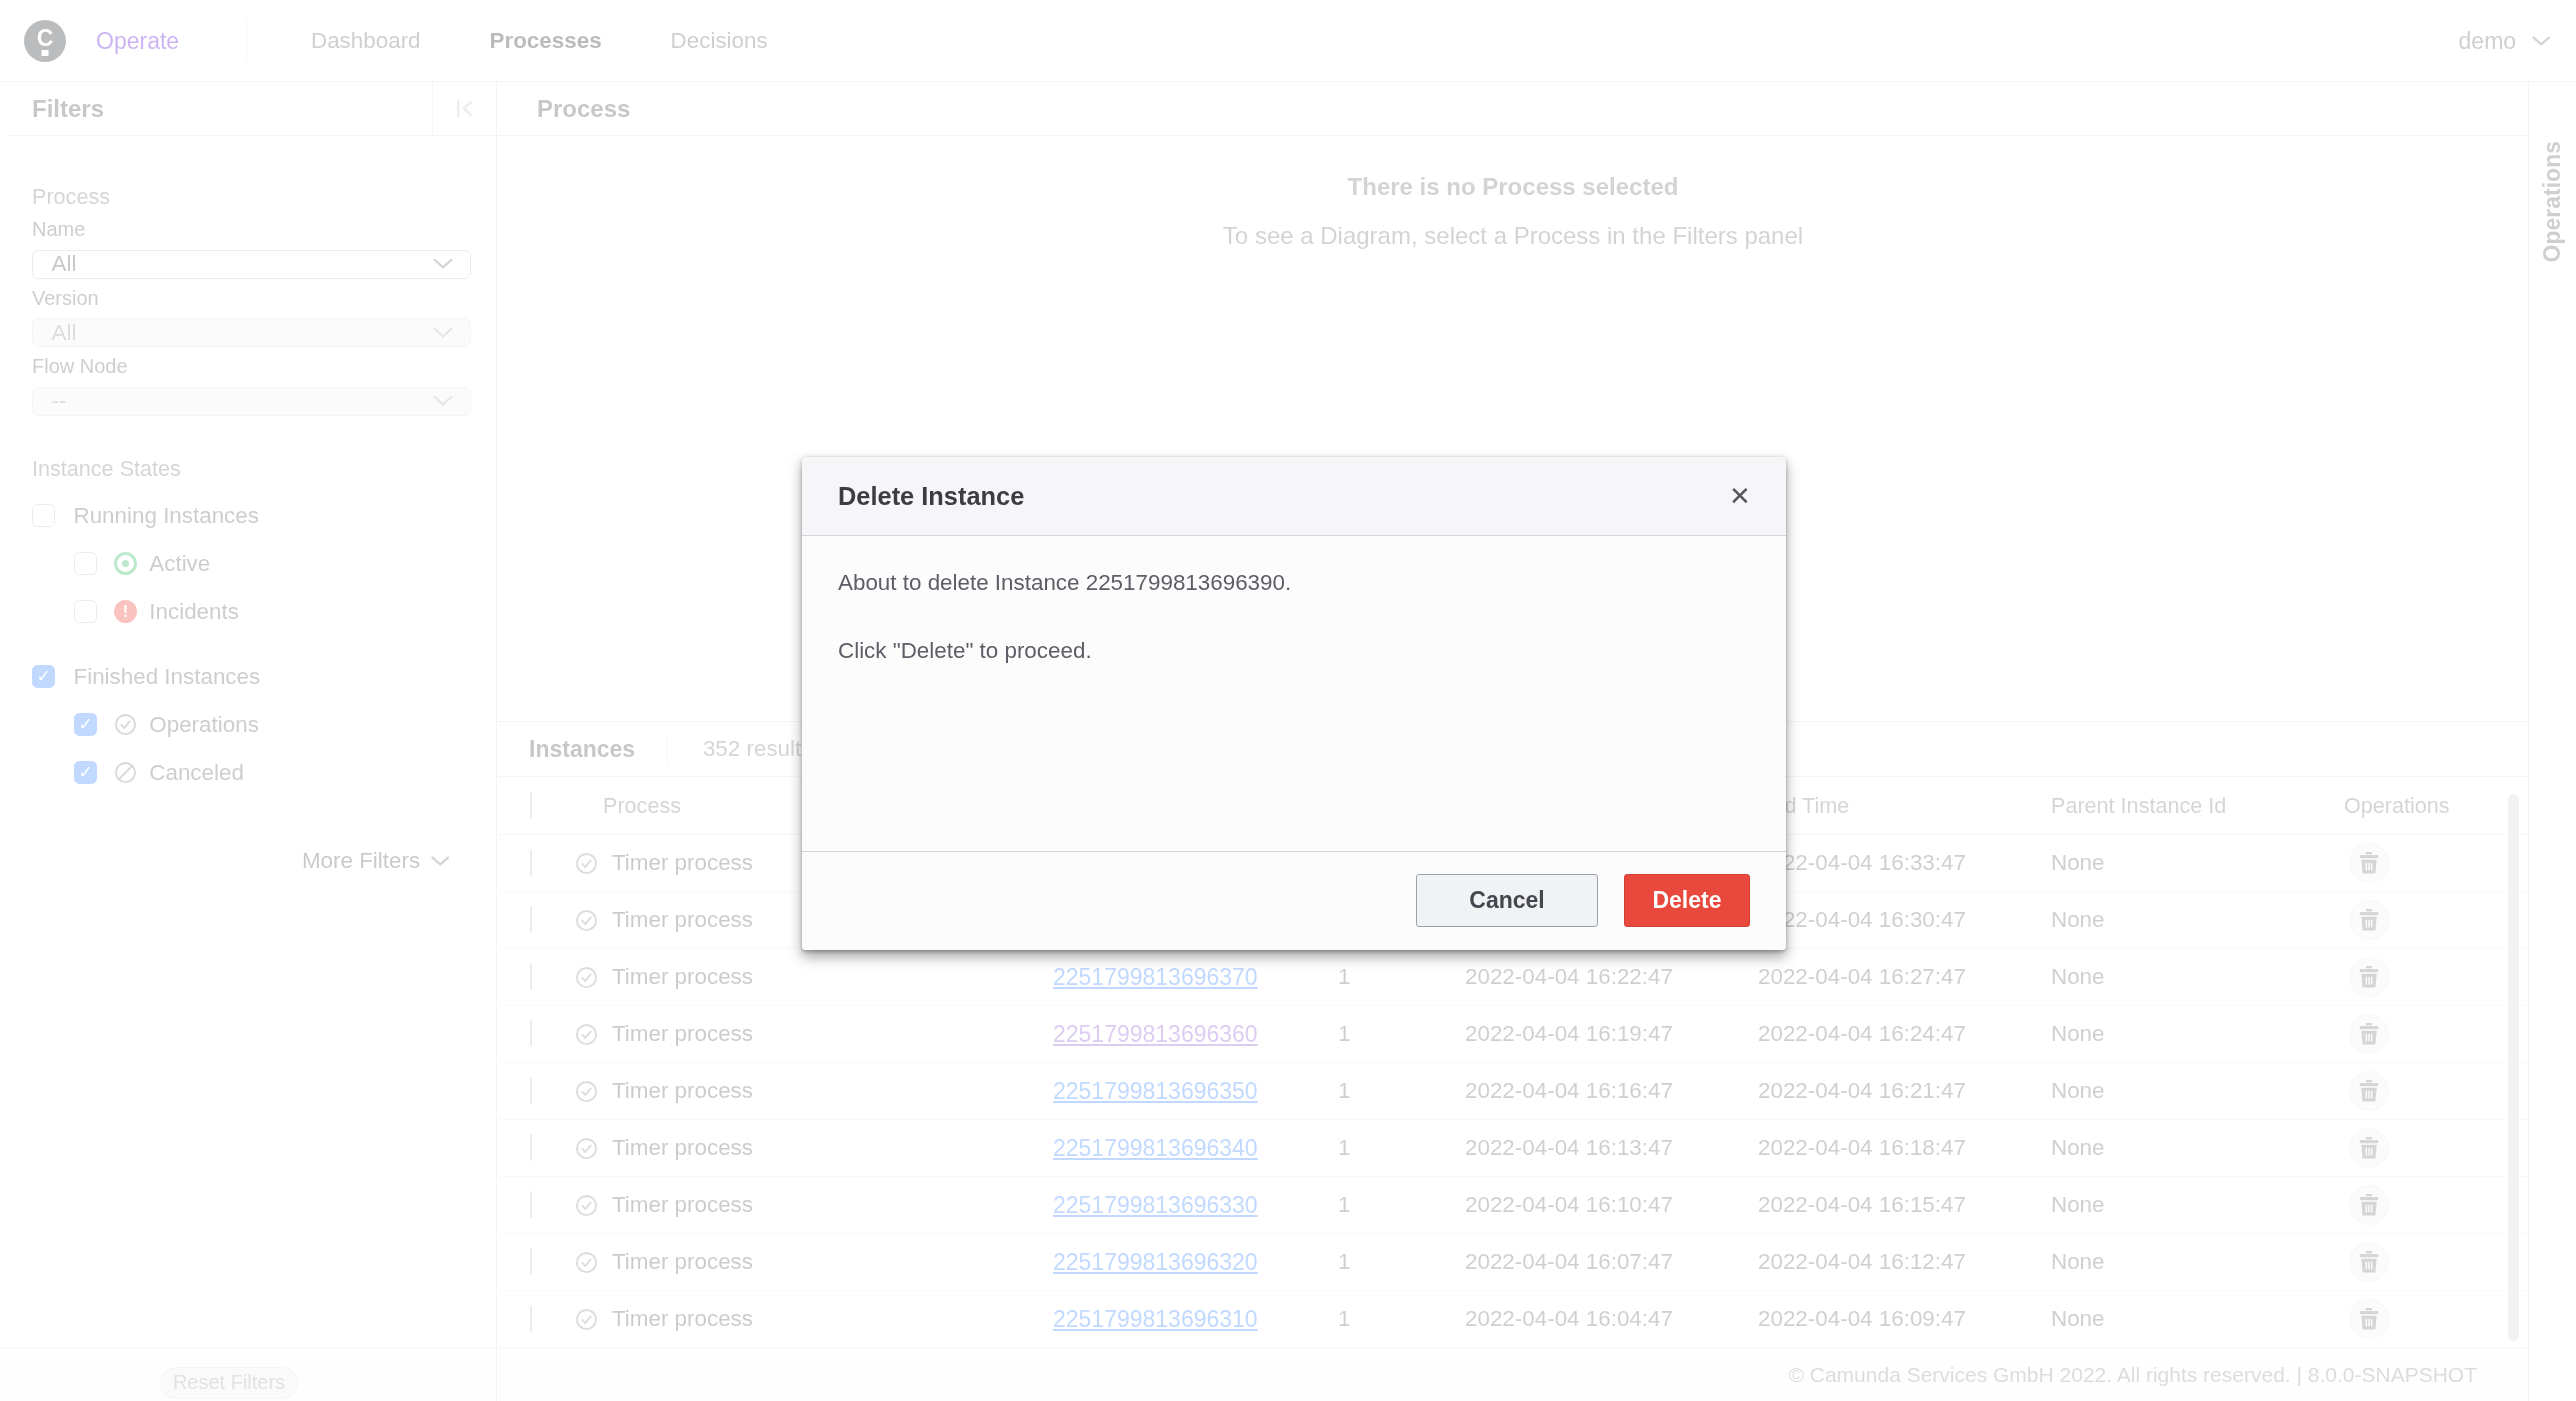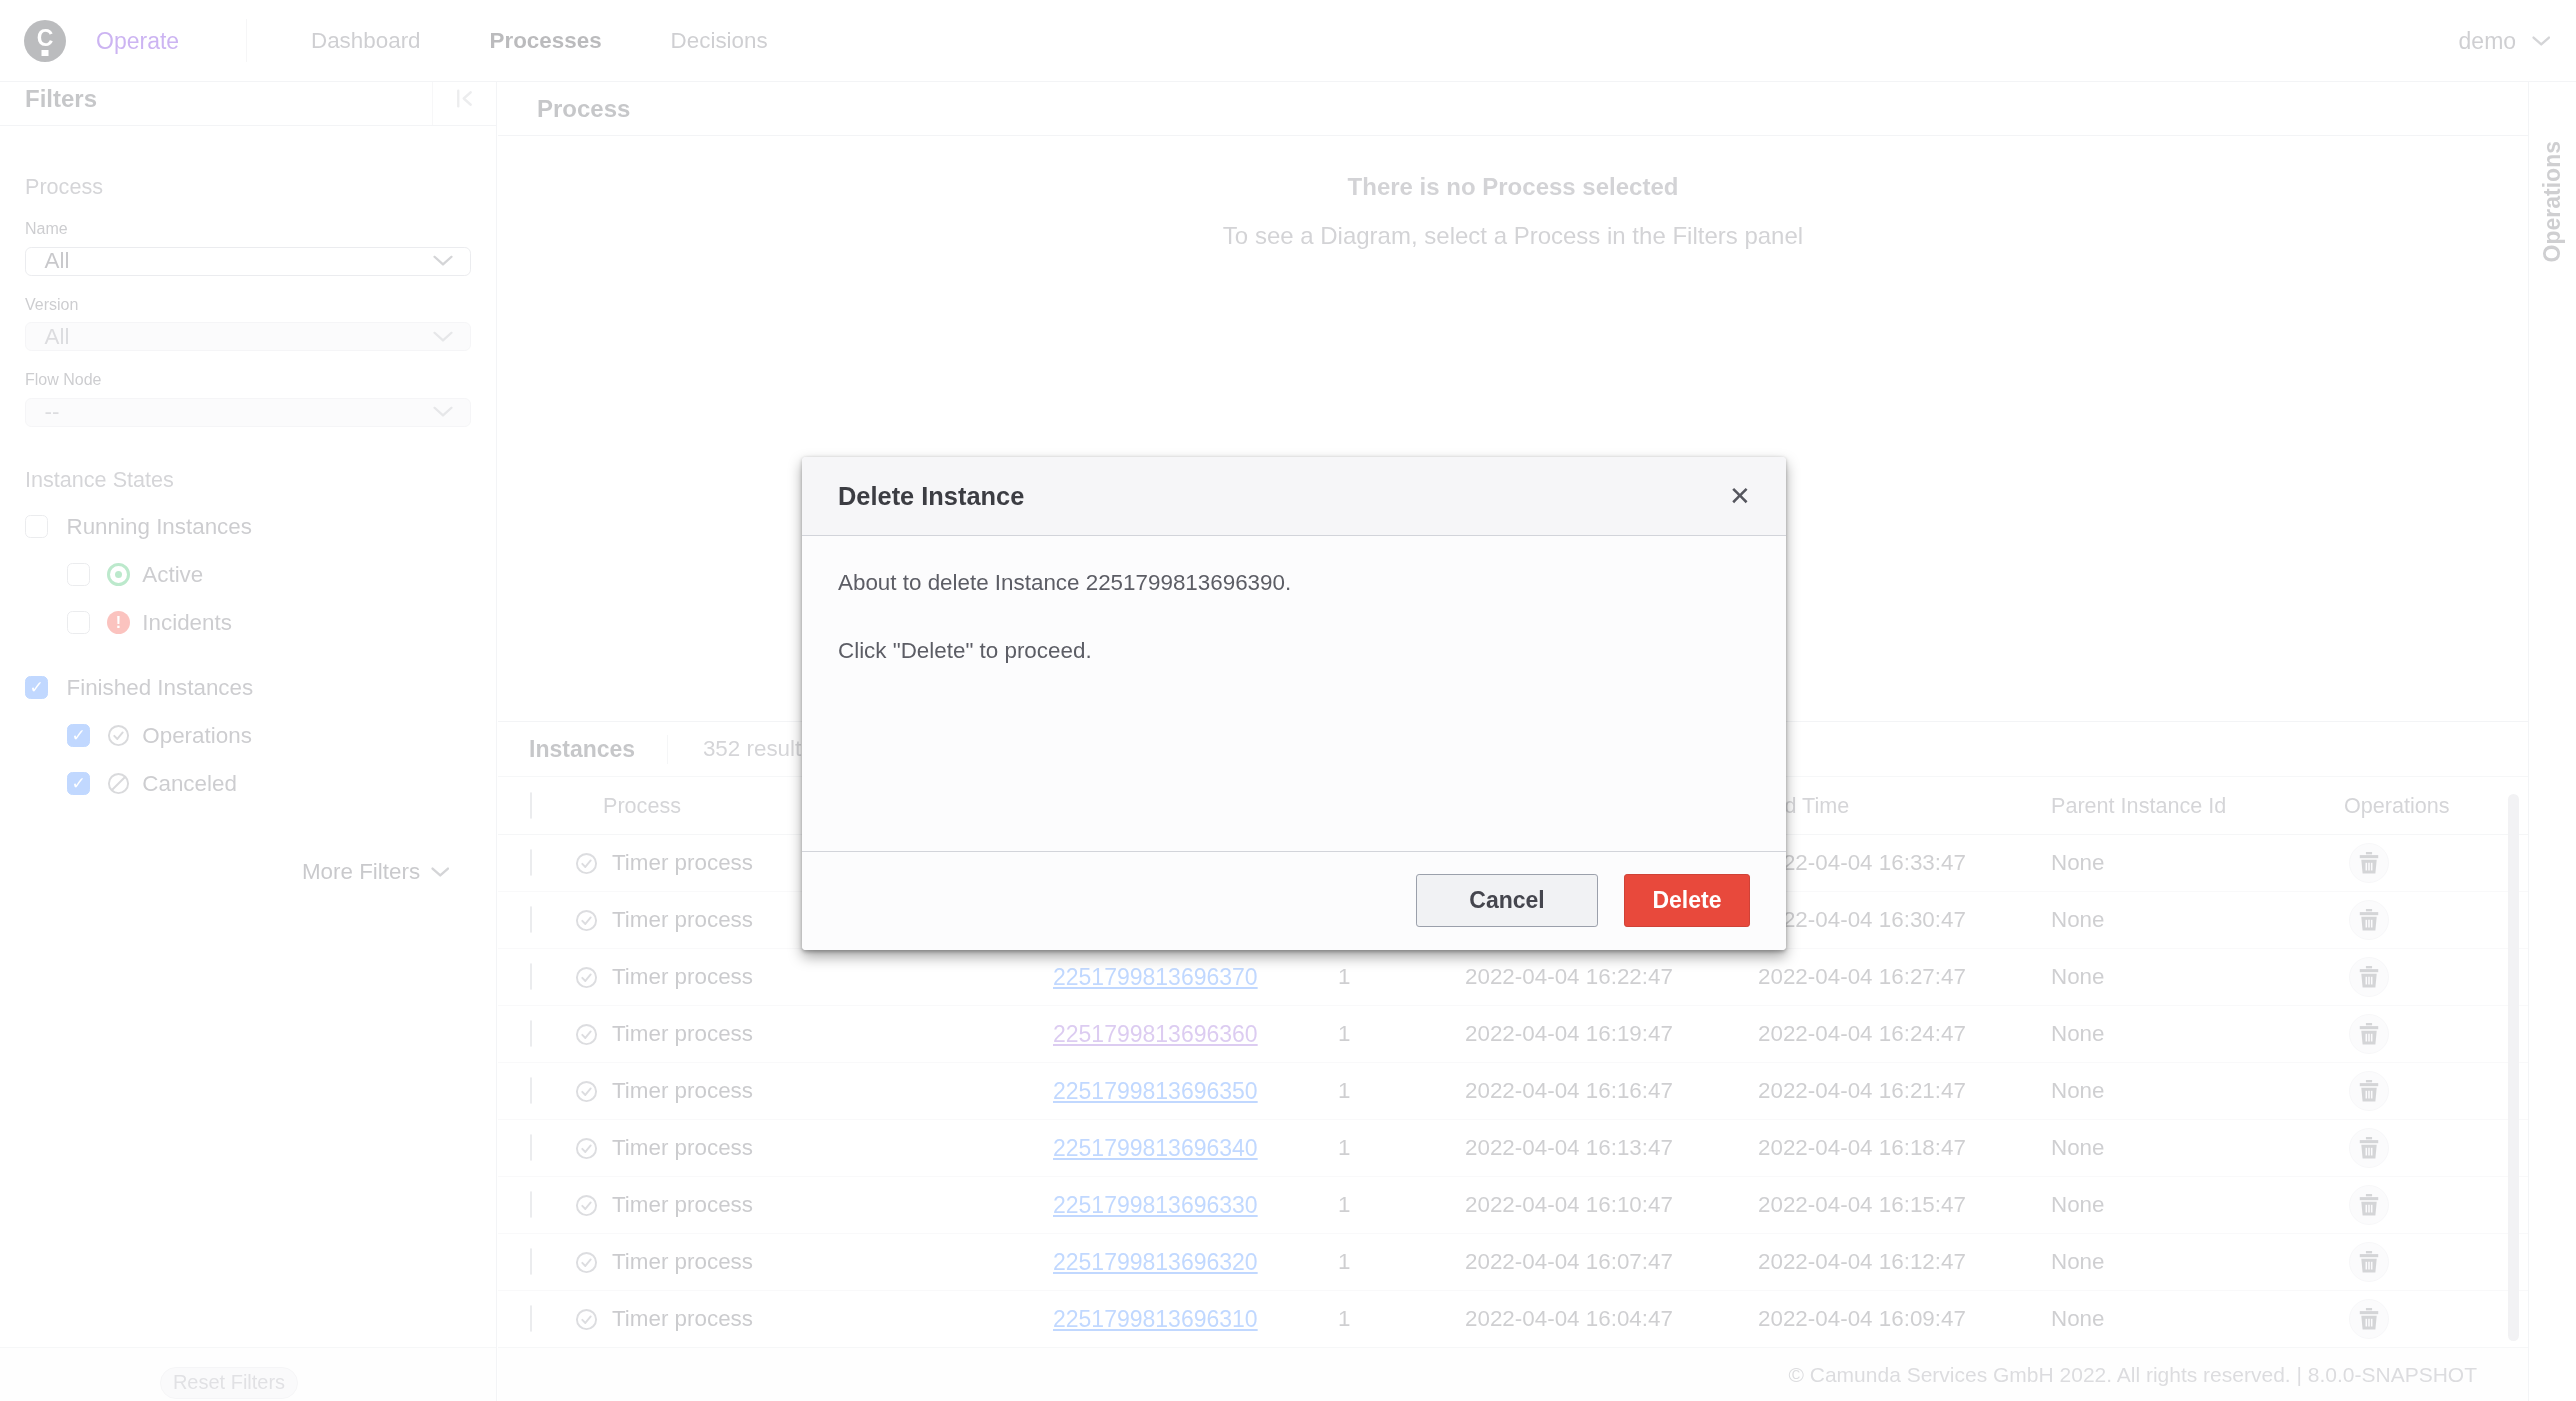--- a/index.html
+++ b/index.html
@@ -22,31 +22,31 @@
            transform:translateX(-50%);}
   .brand{position:absolute; left:96px; height:82px; line-height:82px; font-size:23px; color:#6d28d9;}
   .tb-divider{position:absolute; left:246px; top:19px; width:0.8px; height:43px; background:#e4e5e9;}
   .topbar-nav{position:absolute; left:311px; top:0; height:82px; display:flex; gap:69px; align-items:center;}
   .nav-item{font-size:22.4px; color:#75767e; cursor:pointer; white-space:nowrap;}
   .nav-item.active{color:#3d3e44; font-weight:700;}
   .user-menu{position:absolute; right:26px; top:0; height:82px; display:flex; align-items:center; gap:15.4px; cursor:pointer;}
   .user-name{font-size:23px; color:#75767e;}
 
   
-  .sidebar{position:absolute; left:0; top:72px; bottom:0; width:497px; background:#fff;
-           border-right:0.8px solid var(--border);}
+  .sidebar{position:absolute; left:0; top:82px; bottom:0; width:497px; background:#fff;
+           border-right:0.8px solid var(--border);padding-left:7px;}
   .sb-head{height:54px; border-bottom:0.8px solid var(--border); position:relative;}
   .sb-title{font-size:24px; font-weight:700; color:#5d5f66; line-height:54px; padding-left:25px;}
   .sb-collapse{position:absolute; right:0; top:0; width:64px; height:53px; border-left:0.8px solid #e8e9ec;
                background:none; border-top:none;border-right:none;border-bottom:none;
                display:flex; align-items:center; justify-content:center; cursor:pointer;}
   .sb-body{padding:0 25px;}
   .sec-label{font-size:21.6px; color:#86878f;}
   .sec-process{margin-top:48px;}
-  .fld-label{font-size:16px; color:#6f7078; margin-top:20px;}
+  .fld-label{font-size:20px; color:#6f7078; margin-top:8px;}
   .select{margin-top:8.5px; height:29px; border:0.8px solid #c7c9d0; border-radius:6.2px; background:#fff;
           display:flex; align-items:center; padding:0 18.5px; font-size:22.4px; color:#62636b;
           position:relative; cursor:pointer;}
   .select.disabled{background:#f4f4f6; border-color:#e2e3e7; color:#9b9ca4; cursor:default;}
   .select .chev{position:absolute; right:17px; top:50%; transform:translateY(-50%);}
   .sec-states{margin-top:40px;}
   .cb-row{display:flex; align-items:center; height:31px; margin-top:17px; cursor:pointer;}
   .cb-row.first{margin-top:18.5px;}
   .cb-row.group2{margin-top:34px;}
   .cb-row.child{margin-left:42px;}

